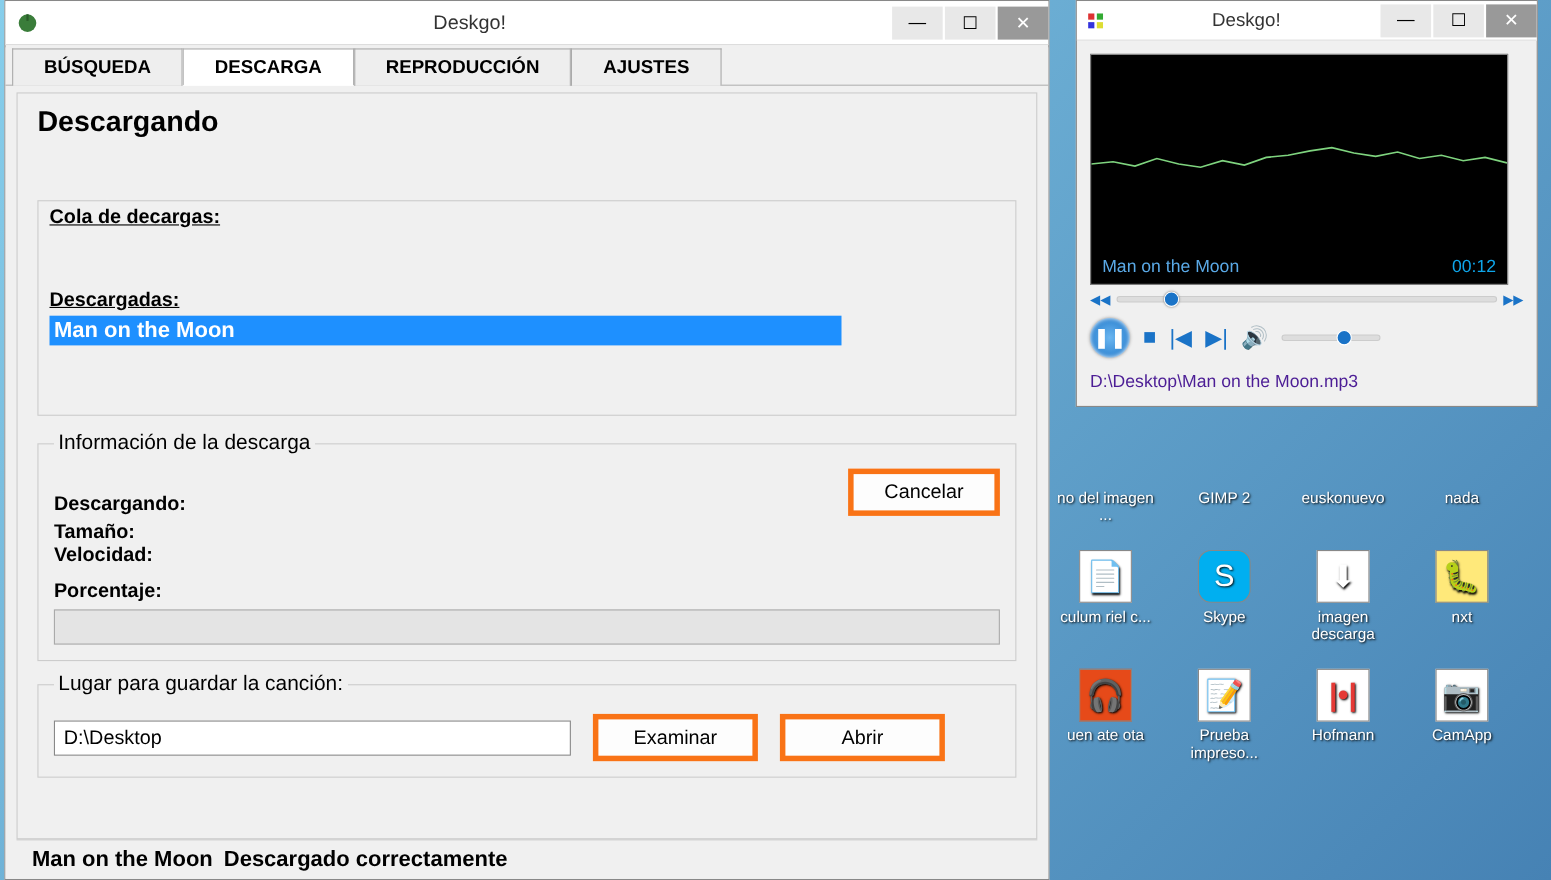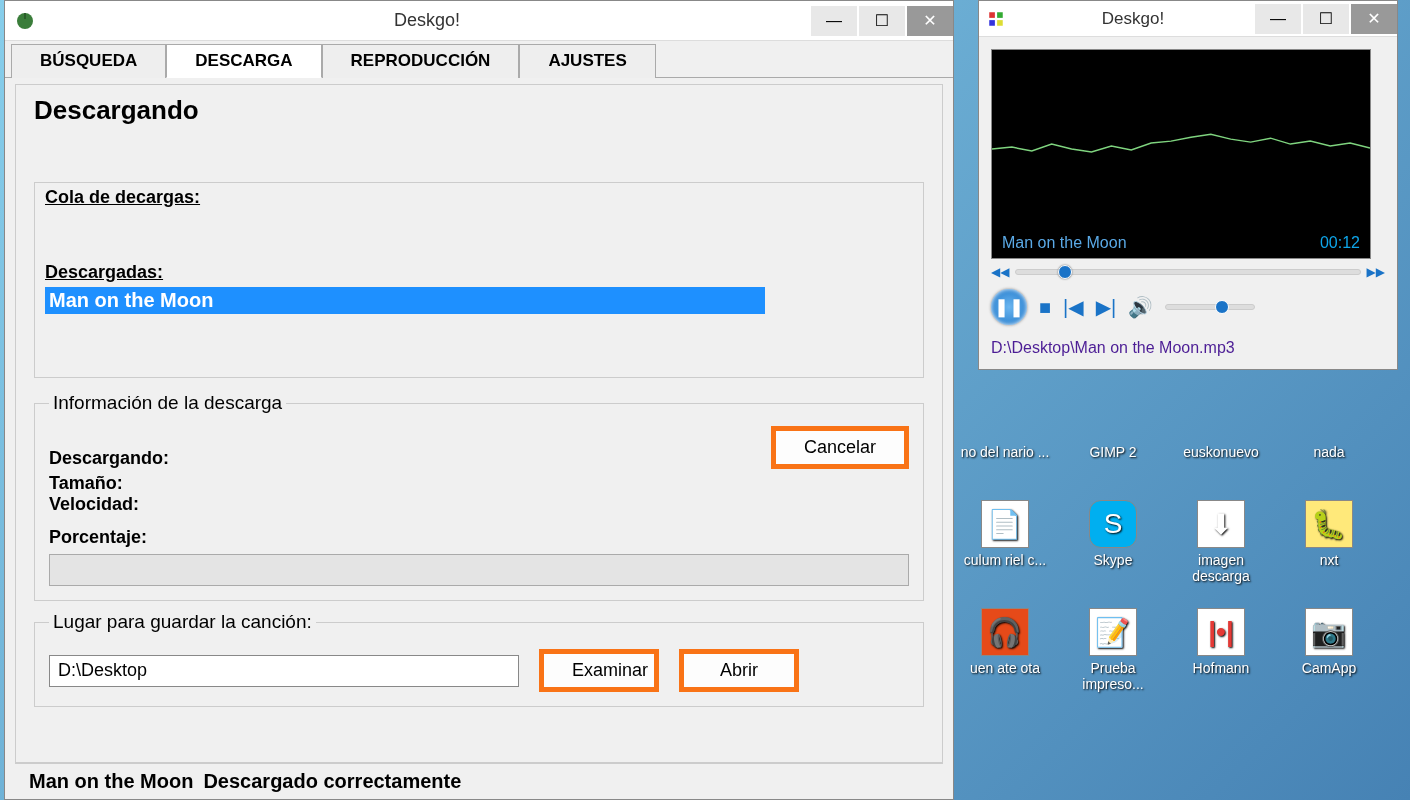--- a/index.html
+++ b/index.html
@@ -30,21 +30,21 @@
 
 fieldset { border: 1px solid #ccc; padding: 8px 14px 14px 14px; margin-bottom: 10px; }
 legend { font-size: 19px; padding: 0 4px; }
 .info-row { display: flex; justify-content: space-between; align-items: flex-end; margin: 4px 0; }
 .info-label { font-size: 18px; font-weight: bold; }
 .btn { background: #fdfdfd; border: 5px solid #f97316; padding: 6px 28px; font-size: 18px; cursor: pointer; }
 .progress-bar { width: 100%; height: 32px; border: 1px solid #aaa; background: #e4e4e4; margin-top: 6px; }
 
 .save-row { display: flex; align-items: center; gap: 20px; margin-top: 8px; }
 .path-input { flex: 0 0 470px; height: 32px; border: 1px solid #888; background: #fff; padding: 2px 8px; font-size: 18px; }
-.save-row .btn { width: 120px; }
+.save-row .btn { width: 150px; }
 
 .status-bar { padding: 6px 14px; font-size: 20px; font-weight: bold; border-top: 1px solid #ccc; display: flex; gap: 10px;}
 
 
 .player-window { position: absolute; left: 978px; top: 0; width: 420px; background: #f0f0f0; border: 1px solid #888; }
 .player-titlebar { height: 36px; background: #fff; display: flex; align-items: center; border-bottom: 1px solid #ddd; }
 .player-icon { width: 18px; height: 18px; margin: 0 8px; }
 .player-titlebar .titlebar-title { font-size: 17px; }
 .player-body { padding: 12px; }
 .viz { width: 380px; height: 210px; background: #000; border: 1px solid #888; position: relative; overflow: hidden; }
@@ -177,21 +177,21 @@
       <span class="ctrl-btn">🔊</span>
       <div class="vol-slider">
           <div class="vol-knob"></div>
         </div>
     </div>
     <div class="file-path">D:\Desktop\Man on the Moon.mp3</div>
   </div>
 </div>
 
 <div class="top-row-labels">
-  <span>no del nario ...</span>
+  <span>no del imagen ...</span>
   <span>GIMP 2</span>
   <span>euskonuevo</span>
   <span>nada</span>
   <span>P1020</span>
 </div>
 
 <div class="desktop-icons" style="top:500px">
   <div class="icon-item">
       <div class="icon-img">📄</div>
       <div class="icon-label">culum riel c...</div>

